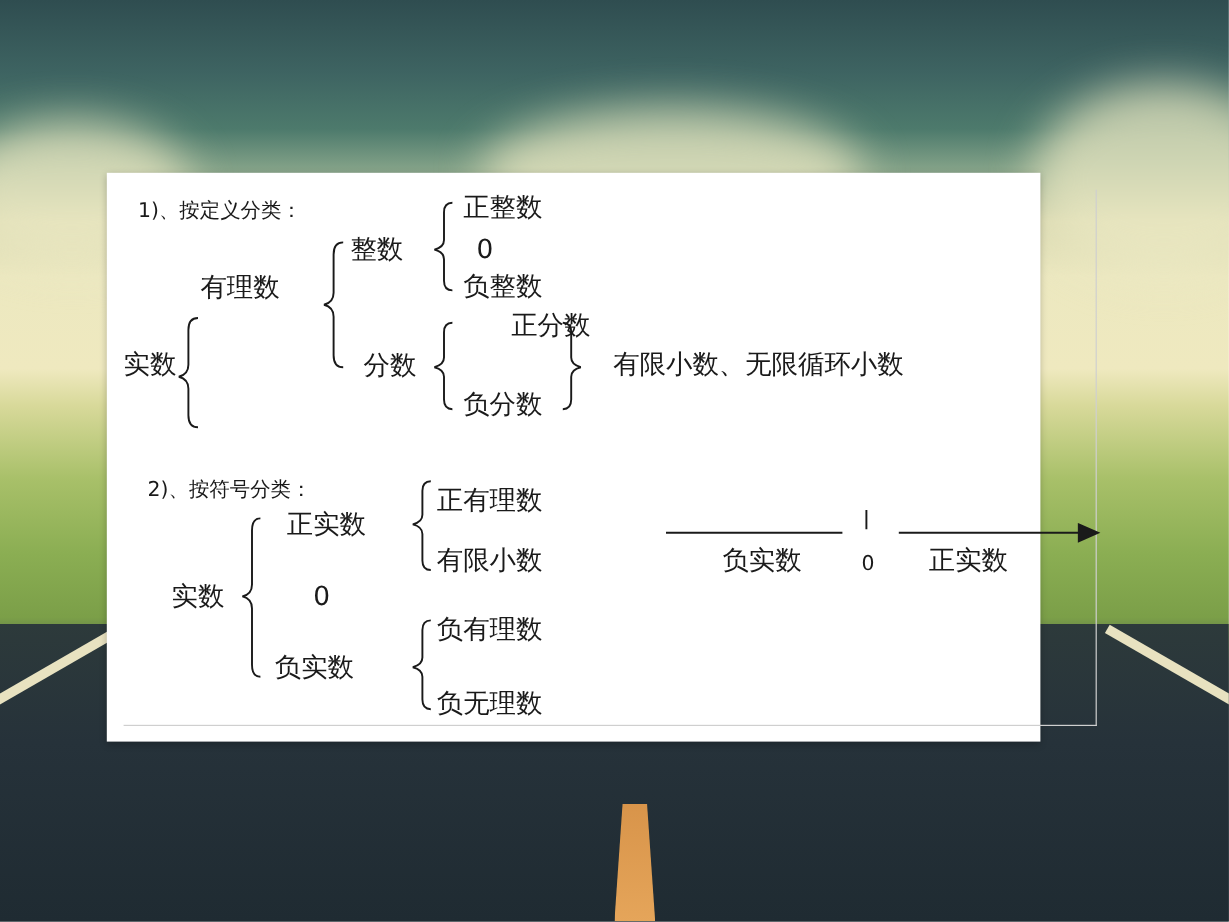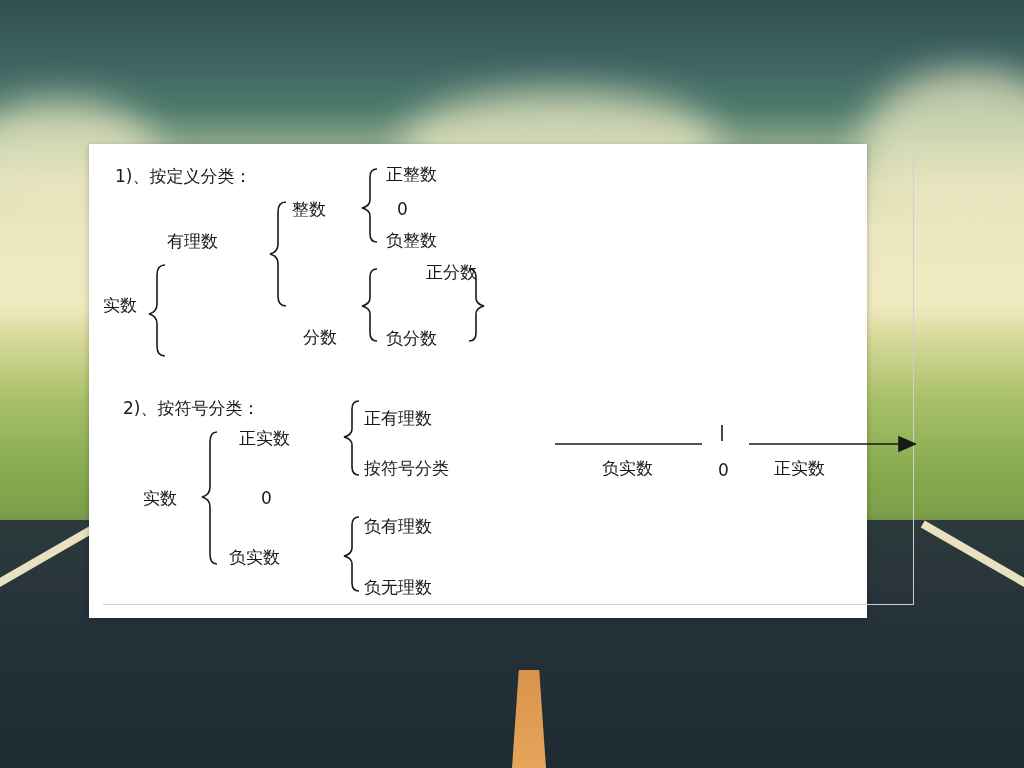--- a/index.html
+++ b/index.html
@@ -37,21 +37,21 @@
     .card {
       position: absolute; left: 89px; top: 144px; width: 778px; height: 474px;
       background: #ffffff;
       box-shadow: 0 2px 6px rgba(0,0,0,0.25);
     }
     .inner {
       position: absolute; left: 14px; top: 14px; width: 810px; height: 446px;
       border-right: 1px solid #cfcfcf; border-bottom: 1px solid #cfcfcf;
     }
     .t {
-      position: absolute; font-size: 17px; color: #1a1a1a; white-space: nowrap;
+      position: absolute; font-size: 22px; color: #1a1a1a; white-space: nowrap;
       line-height: 22px;
     }
     .t.sm { font-size: 17px; }
     svg.lines { position: absolute; left: 0; top: 0; width: 839px; height: 474px; }
     svg.lines path, svg.lines line { stroke: #1a1a1a; stroke-width: 1.6; fill: none; }
   </style>
 </head>
 <body>
 
 <div class="sky-cloud" style="left:-40px;top:100px;width:200px;height:120px;"></div>
@@ -89,30 +89,31 @@
     <path d="M810 293 L826 300 L810 307 Z" style="fill:#1a1a1a"></path>
   </svg>
 
   <div class="t sm" style="left:26px;top:21px;">1)、按定义分类：</div>
   <div class="t" style="left:14px;top:150px;">实数</div>
   <div class="t" style="left:78px;top:86px;">有理数</div>
   <div class="t" style="left:203px;top:54px;">整数</div>
   <div class="t" style="left:297px;top:19px;">正整数</div>
   <div class="t" style="left:308px;top:54px;">0</div>
   <div class="t" style="left:297px;top:85px;">负整数</div>
-  <div class="t" style="left:214px;top:151px;margin-top:31px;">分数</div>
+  <div class="t" style="left:214px;top:151px;">分数</div>
   <div class="t" style="left:297px;top:117px;margin-left:40px;">正分数</div>
   <div class="t" style="left:297px;top:183px;">负分数</div>
+  <div class="t" style="left:422px;top:150px;">有限小数、无限循环小数</div>
 
   <div class="t sm" style="left:34px;top:253px;">2)、按符号分类：</div>
   <div class="t" style="left:54px;top:343px;">实数</div>
   <div class="t" style="left:150px;top:283px;">正实数</div>
   <div class="t" style="left:172px;top:343px;">0</div>
   <div class="t" style="left:140px;top:402px;">负实数</div>
   <div class="t" style="left:275px;top:263px;">正有理数</div>
-  <div class="t" style="left:275px;top:313px;">按符号分类</div>
+  <div class="t" style="left:275px;top:313px;">有限小数</div>
   <div class="t" style="left:275px;top:371px;">负有理数</div>
   <div class="t" style="left:275px;top:432px;">负无理数</div>
 
   <div class="t" style="left:513px;top:313px;">负实数</div>
   <div class="t sm" style="left:629px;top:315px;">0</div>
   <div class="t" style="left:685px;top:313px;">正实数</div>
 </div>
 
 </body></html>

